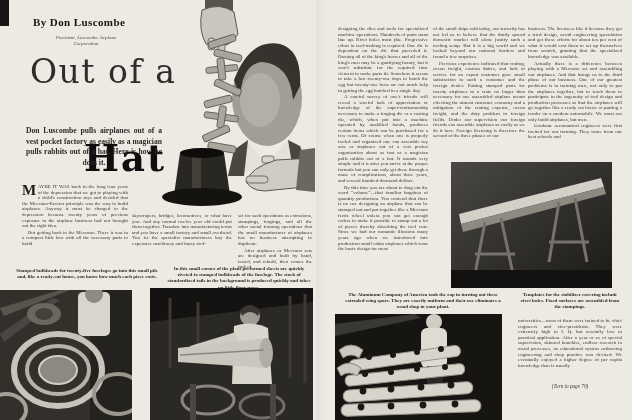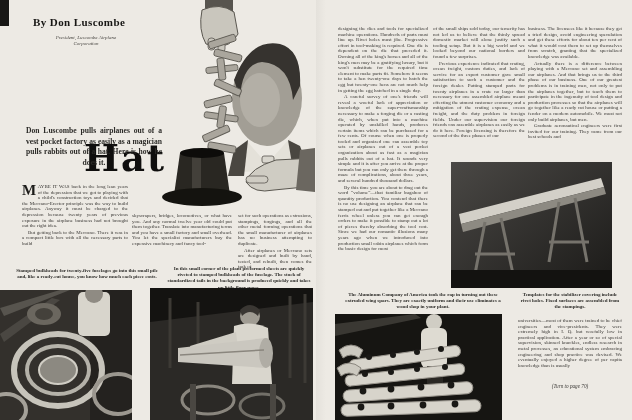--- a/index.html
+++ b/index.html
@@ -34,20 +34,21 @@
 <div class="spread">
 
   <div class="abs corner-bar"></div>
   <div class="abs gutter"></div>
 
   <div class="abs byline">By Don Luscombe</div>
   <div class="abs byline-sub">
     <div>President, Luscombe Airplane</div>
     <div>Corporation</div>
   </div>
+  <div class="abs title1">Out of a</div>
   <div class="abs title2">Hat</div>
   <div class="abs deck">Don Luscombe pulls airplanes out of a vest pocket factory as easily as a magician pulls rabbits out of a hat. Here is how he does it.</div>
 
   <svg class="abs" style="left:150px;top:0;" width="165" height="212" viewBox="0 0 165 212">
 
     <g>
       <rect x="55" y="0" width="28" height="13" fill="#57544e"></rect>
       <path d="M52,10 Q70,2 84,12 L88,34 Q80,48 66,46 L56,44 Q48,30 52,10 Z" fill="#c9c6bd" stroke="#5a5750" stroke-width="1"></path>
       <rect x="58" y="38" width="7" height="12" rx="3" fill="#c9c6bd" stroke="#5a5750" stroke-width="0.8"></rect>
       <rect x="68" y="40" width="7" height="12" rx="3" fill="#c9c6bd" stroke="#5a5750" stroke-width="0.8"></rect>

